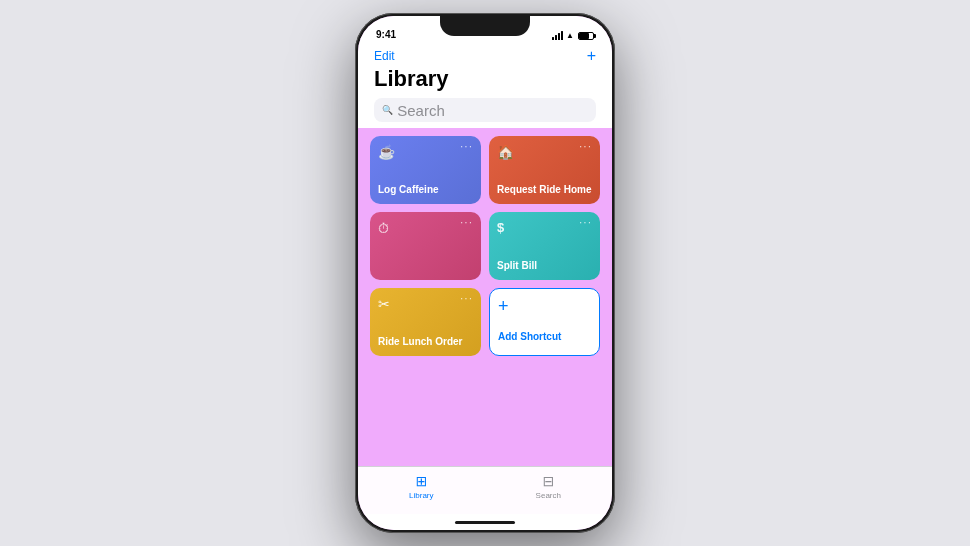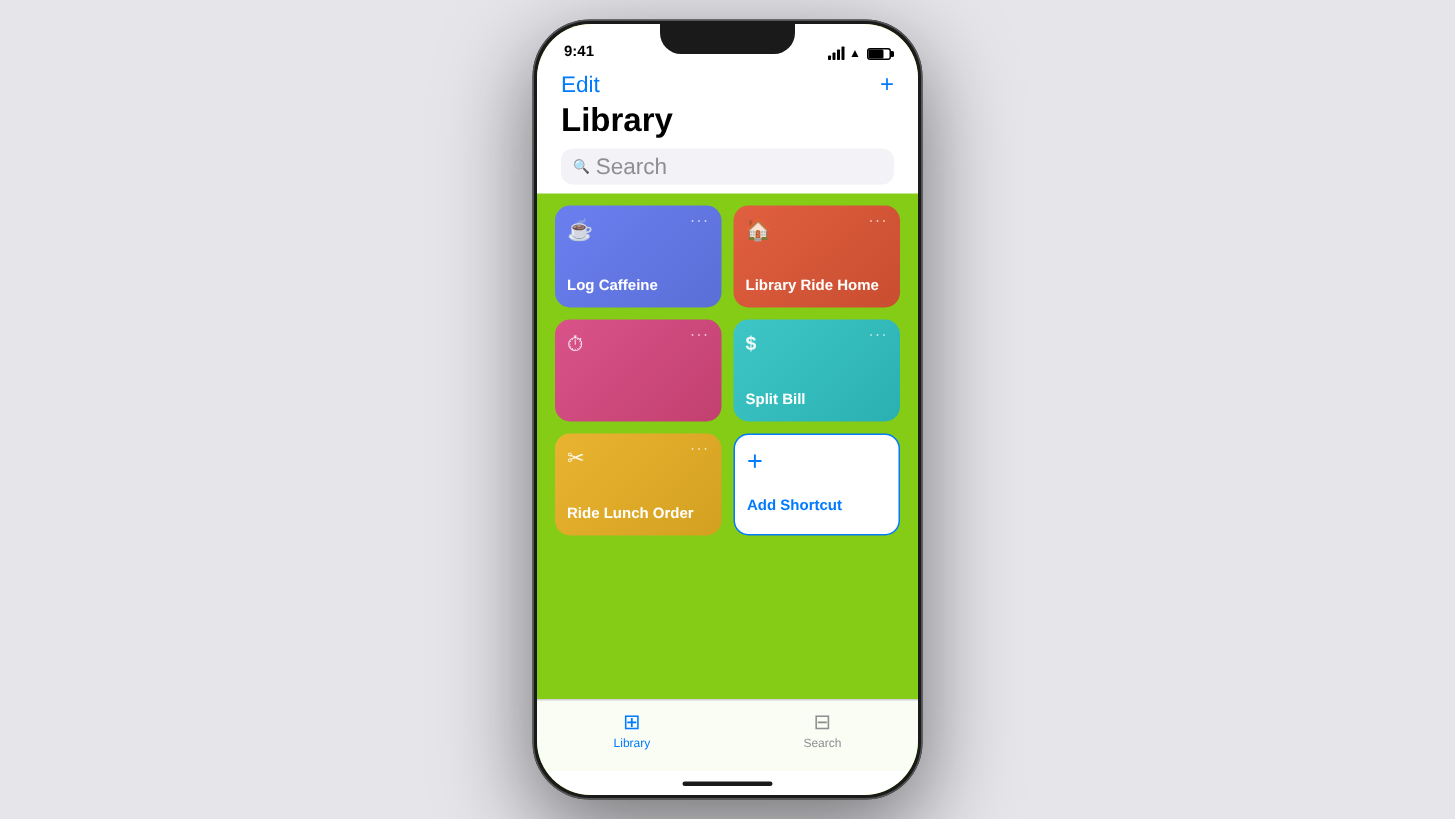--- a/index.html
+++ b/index.html
@@ -19,21 +19,21 @@
       background: #1a1a1a;
       border-radius: 38px;
       padding: 3px;
       box-shadow: 0 20px 60px rgba(0,0,0,0.5), inset 0 0 0 1px #555;
       position: relative;
     }
 
     .phone-inner {
       width: 100%;
       height: 100%;
-      background: #84cc16;
+      background: #f0abfc;
       border-radius: 36px;
       overflow: hidden;
       position: relative;
       display: flex;
       flex-direction: column;
     }
 
     
     .notch {
       position: absolute;
@@ -129,21 +129,21 @@
     }
 
     .header-top {
       display: flex;
       justify-content: space-between;
       align-items: center;
       margin-bottom: 2px;
     }
 
     .edit-btn {
-      font-size: 15px;
+      font-size: 12px;
       color: #007aff;
       font-weight: 400;
     }
 
     .plus-btn {
       font-size: 16px;
       color: #007aff;
       font-weight: 300;
       line-height: 1;
     }
@@ -361,21 +361,21 @@
             <span class="tile-menu">···</span>
           </div>
           <span class="tile-name">Log Caffeine</span>
         </div>
 
         <div class="shortcut-tile tile-request-ride">
           <div class="tile-top">
             <span class="tile-icon">🏠</span>
             <span class="tile-menu">···</span>
           </div>
-          <span class="tile-name">Library Ride Home</span>
+          <span class="tile-name">Request Ride Home</span>
         </div>
 
         <div class="shortcut-tile tile-brushing">
           <div class="tile-top">
             <span class="tile-icon">⏱</span>
             <span class="tile-menu">···</span>
           </div>
         </div>
 
         <div class="shortcut-tile tile-split-bill">

